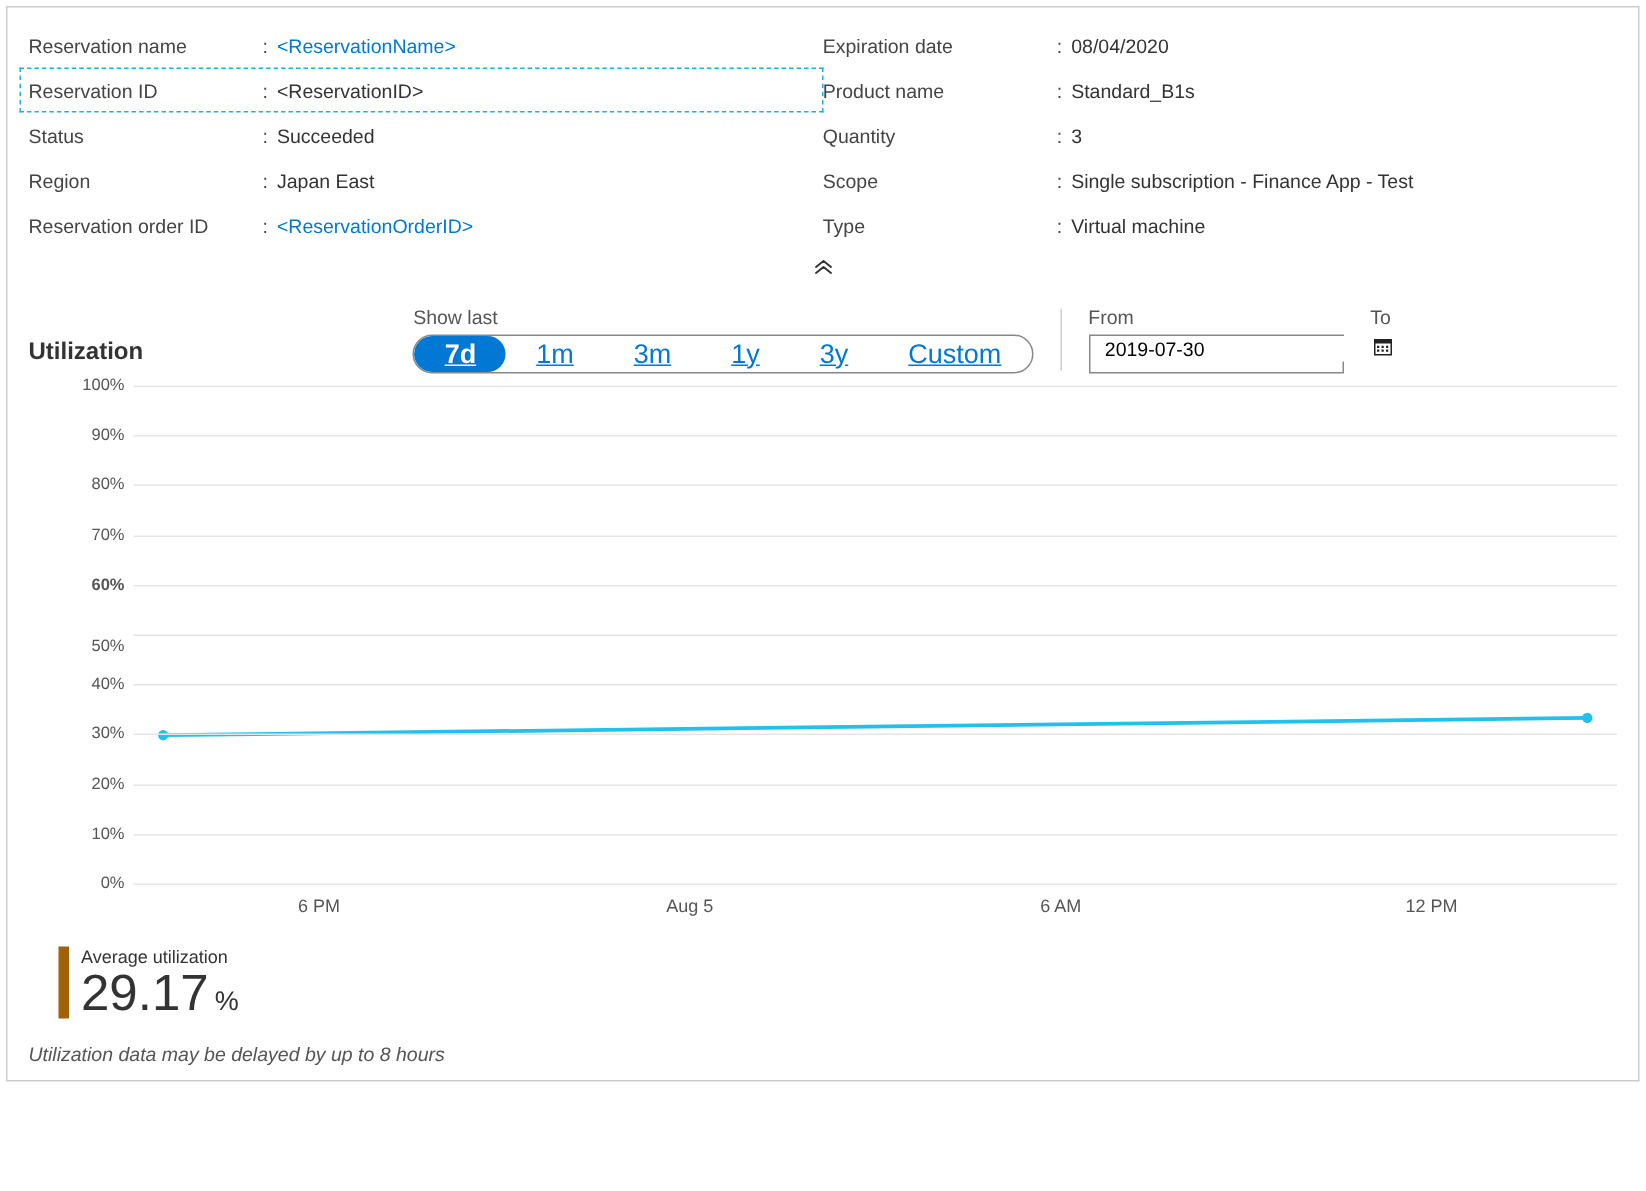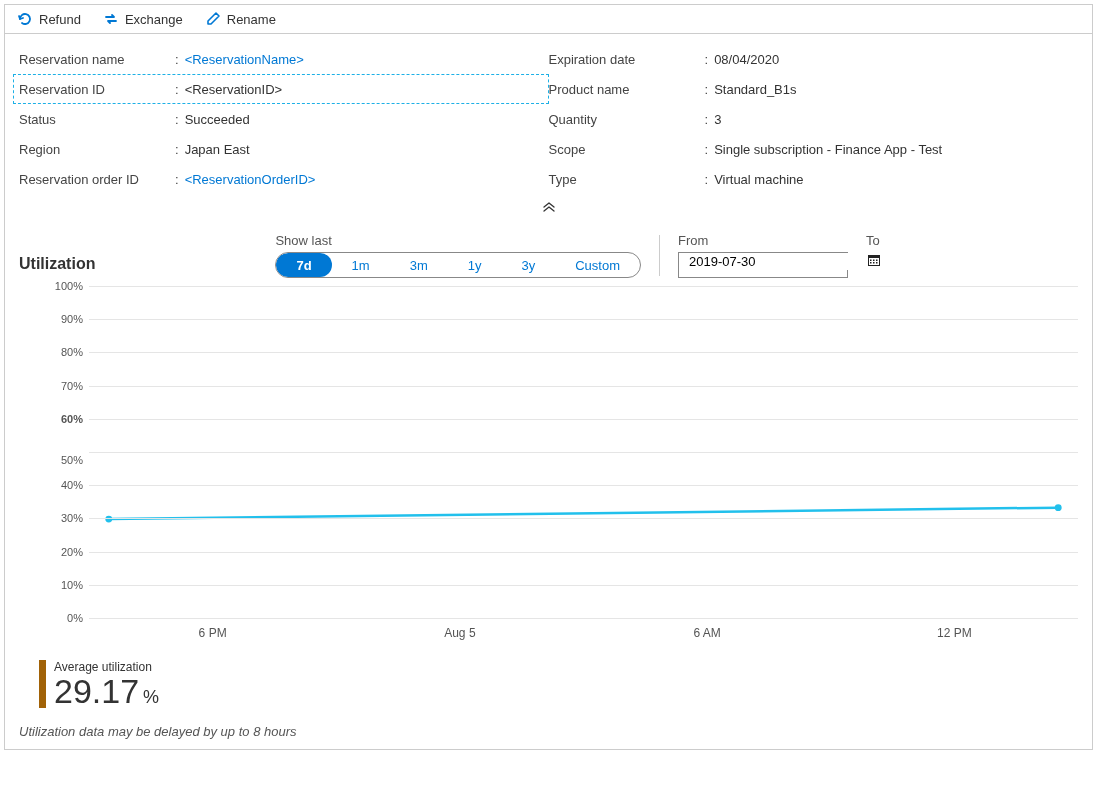--- a/index.html
+++ b/index.html
@@ -81,21 +81,22 @@
     border-radius: 16px;
     overflow: hidden;
     height: 26px;
     background: #fff;
   }
   .segmented .seg {
     padding: 0 20px;
     display: flex; align-items: center; justify-content: center;
     color: #0078d4;
     cursor: pointer;
-    font-size: 13px;
+    font-size: 18px;
+    text-decoration: underline;
   }
   .segmented .seg.active {
     background: #0078d4;
     color: #fff;
     border-radius: 14px;
     font-weight: 600;
   }
   .divider-v {
     width: 1px;
     background: #ccc;
@@ -186,47 +187,20 @@
     font-style: italic;
     color: #555;
     margin-top: 16px;
   }
 </style>
 </head>
 <body>
 
 <div class="frame">
 
-  <div class="toolbar">
-    <div class="btn">
-      <span class="icon">
-          <svg width="16" height="16" viewBox="0 0 16 16" fill="none">
-            <path d="M3 8a5 5 0 1 1 2 4" stroke="#0078d4" stroke-width="1.8" fill="none" stroke-linecap="round"></path>
-            <path d="M2 5l1 3 3-1" stroke="#0078d4" stroke-width="1.8" fill="none" stroke-linecap="round" stroke-linejoin="round"></path>
-          </svg>
-        </span>
-      <span>Refund</span>
-    </div>
-    <div class="btn">
-      <span class="icon">
-          <svg width="16" height="16" viewBox="0 0 16 16">
-            <path d="M3 6h8l-2-2M13 10H5l2 2" stroke="#0078d4" stroke-width="1.8" fill="none" stroke-linecap="round" stroke-linejoin="round"></path>
-          </svg>
-        </span>
-      <span>Exchange</span>
-    </div>
-    <div class="btn">
-      <span class="icon">
-          <svg width="16" height="16" viewBox="0 0 16 16">
-            <path d="M11 2l3 3-8 8H3v-3l8-8z" stroke="#0078d4" stroke-width="1.6" fill="none" stroke-linejoin="round"></path>
-          </svg>
-        </span>
-      <span>Rename</span>
-    </div>
-  </div>
 
   <div class="details">
     <div class="col" id="details-left">
         <div class="row">
           <div class="label">Reservation name</div>
           <span class="colon">:</span>
           <span class="link">&lt;ReservationName&gt;</span>
         </div>
         <div class="row highlight-row">
           <div class="label">Reservation ID</div>

